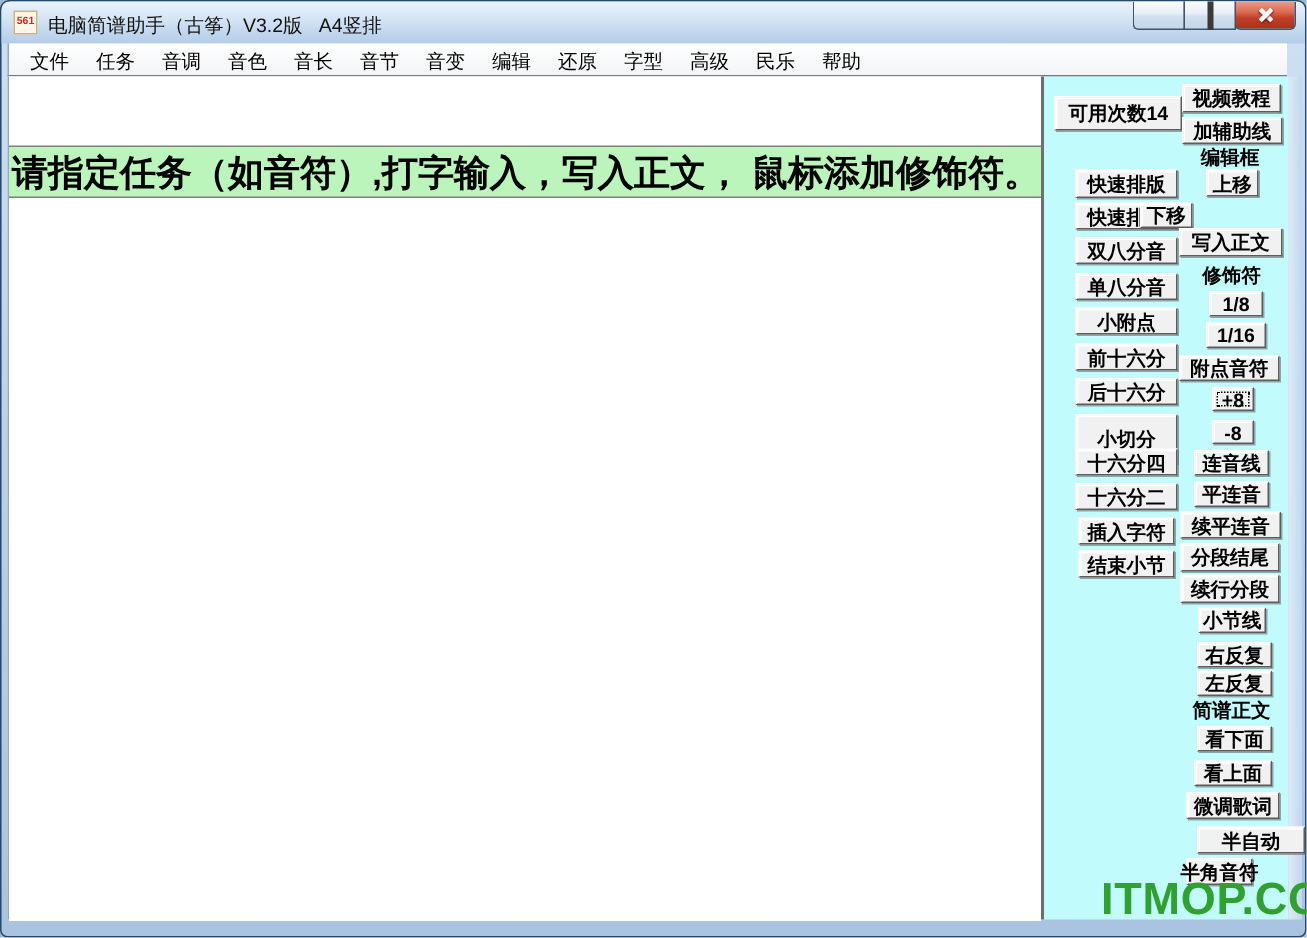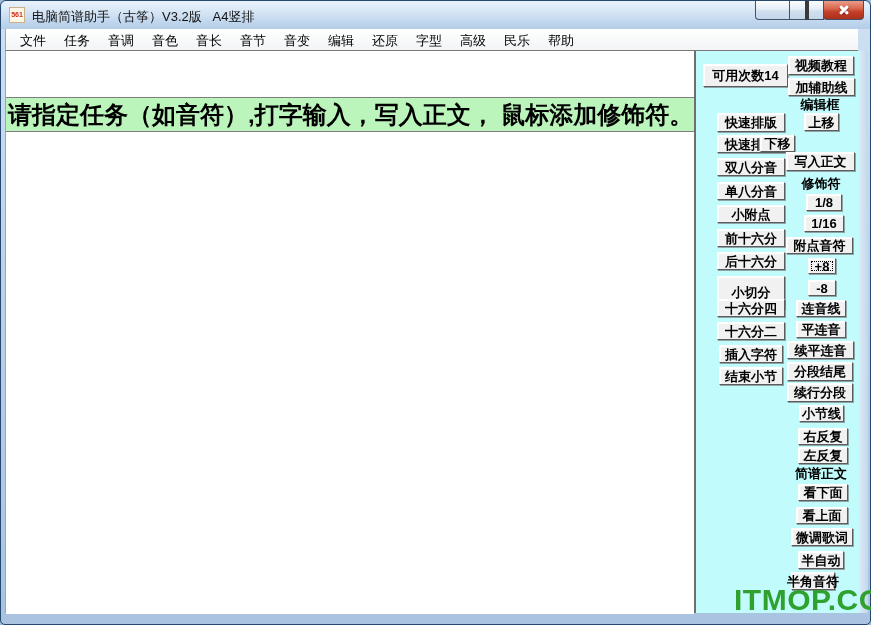--- a/index.html
+++ b/index.html
@@ -183,19 +183,19 @@
       <button class="sb-btn" style="left: 718px; top: 366px; width: 64px; height: 18px;">结束小节</button>
       <button class="sb-btn" style="left: 786px; top: 361px; width: 66px; height: 19px;">分段结尾</button>
       <button class="sb-btn" style="left: 786px; top: 382px; width: 66px; height: 19px;">续行分段</button>
       <button class="sb-btn" style="left: 798px; top: 404px; width: 45px; height: 17px;">小节线</button>
       <button class="sb-btn" style="left: 797px; top: 427px; width: 50px; height: 17px;">右反复</button>
       <button class="sb-btn" style="left: 797px; top: 446px; width: 50px; height: 17px;">左反复</button>
       <div class="sb-label" style="left: 790px; top: 465px; width: 60px; height: 15px;">简谱正文</div>
       <button class="sb-btn" style="left: 797px; top: 483px; width: 50px; height: 17px;">看下面</button>
       <button class="sb-btn" style="left: 795px; top: 506px; width: 52px; height: 17px;">看上面</button>
       <button class="sb-btn" style="left: 790px; top: 527px; width: 62px; height: 18px;">微调歌词</button>
-      <button class="sb-btn" style="left: 797px; top: 550px; width: 46px; height: 18px;">半自动</button>
+      <button class="sb-btn" style="left: 797px; top: 550px; width: 72px; height: 18px;">半自动</button>
       <button class="sb-btn" style="left: 790px; top: 571px; width: 44px; height: 18px;">半角音符</button>
     </div>
 
   <div class="watermark" style="color: rgb(46, 161, 46);">ITMOP.COM</div>
 
 </div>
 
 </body></html>

